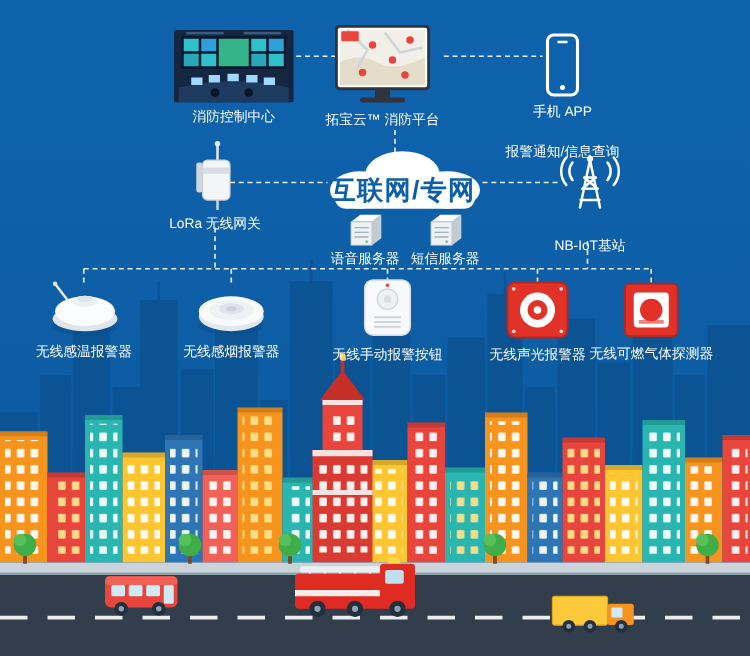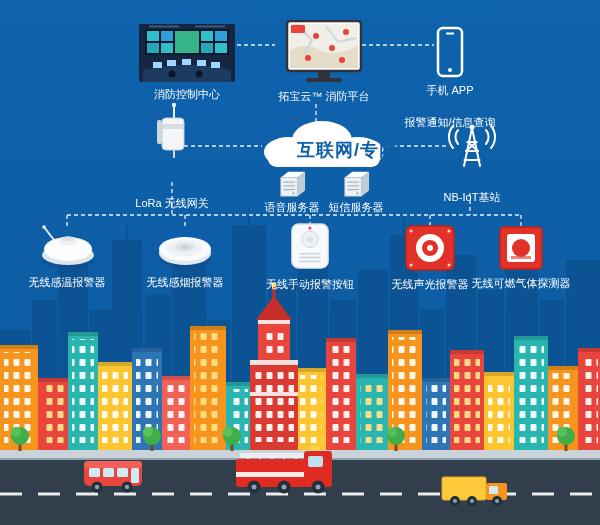--- a/index.html
+++ b/index.html
@@ -7,22 +7,22 @@
   html,body { width:600px; height:525px; }
   body { font-family:"Liberation Sans", sans-serif; background:#0d5fa8; position:relative; overflow:hidden; }
   .stage { position:absolute; inset:0; width:600px; height:525px;
            background:linear-gradient(#0e63ad 0%, #0d5da4 60%, #0c589c 100%); overflow:hidden; }
   .city { position:absolute; left:0; top:200px; z-index:1; }
   .connectors { position:absolute; left:0; top:0; z-index:2; }
   .node { position:absolute; display:flex; flex-direction:column; align-items:center; z-index:3; }
   .lbl { color:#ffffff; font-size:11px; line-height:14px; margin-top:5px; text-align:center; white-space:nowrap; }
   .lbl2 { margin-top:18px; }
   .cloud-wrap { position:absolute; left:246px; top:114px; width:152px; height:58px; z-index:3; }
-  .cloud-text { position:absolute; top:24px; left:0; right:0; text-align:right;
-                color:#0d5fa8; font-weight:bold; font-size:18px; letter-spacing:1px; }
+  .cloud-text { position:absolute; top:24px; left:0; right:0; text-align:center;
+                color:#0d5fa8; font-weight:bold; font-size:21px; letter-spacing:1px; }
 </style>
 </head>
 <body>
 
 <div class="stage">
 
   <svg class="city" width="600" height="325" viewBox="0 0 600 325">
     <defs>
       <pattern id="winW" width="11" height="13" patternUnits="userSpaceOnUse">
         <rect x="2.5" y="3" width="6" height="7" rx="1" fill="#ffffff" opacity="0.92"></rect>
@@ -282,21 +282,21 @@
         <rect x="28" y="36" width="9" height="6" fill="#9fd8ff"></rect>
       <rect x="43" y="35" width="9" height="6" fill="#9fd8ff"></rect>
         <rect x="58" y="36" width="9" height="6" fill="#9fd8ff"></rect>
       <rect x="72" y="38" width="9" height="6" fill="#9fd8ff"></rect>
       <circle cx="33" cy="50" r="3.5" fill="#0a1526"></circle>
         <circle cx="60" cy="50" r="3.5" fill="#0a1526"></circle>
     </svg>
     <div class="lbl">消防控制中心</div>
   </div>
 
-  <div class="node" style="left:285px; top:20px; width:78px;">
+  <div class="node" style="left:267px; top:20px; width:78px;">
     <svg width="76" height="66" viewBox="0 0 76 66">
       <rect x="1" y="1" width="74" height="50" rx="3" fill="#fafaf7" stroke="#32323a" stroke-width="2.5"></rect>
       <rect x="4" y="4" width="68" height="44" fill="#f1efe8"></rect>
       <path d="M4,30 Q20,22 34,30 T72,26 L72,48 L4,48 Z" fill="#e3ddca"></path>
       <path d="M10,4 L26,20 L18,34" stroke="#cdd6dd" stroke-width="2" fill="none"></path>
       <path d="M40,6 L52,22 L70,18" stroke="#cdd6dd" stroke-width="2" fill="none"></path>
       <rect x="5" y="5" width="14" height="8" rx="1" fill="#e8453c"></rect>
       <circle cx="30" cy="16" r="3" fill="#e8453c"></circle>
         <circle cx="46" cy="28" r="3" fill="#e8453c"></circle>
       <circle cx="60" cy="12" r="3" fill="#e8453c"></circle>
@@ -323,21 +323,21 @@
       <g fill="#ffffff">
         <ellipse cx="42" cy="38" rx="24" ry="15"></ellipse>
         <ellipse cx="76" cy="26" rx="30" ry="19"></ellipse>
         <ellipse cx="112" cy="38" rx="26" ry="15"></ellipse>
         <rect x="22" y="36" width="112" height="17" rx="8.5"></rect>
       </g>
     </svg>
     <div class="cloud-text">互联网/专网</div>
   </div>
 
-  <div class="node" style="left:148px; top:102px; width:48px;gap:34px;">
+  <div class="node" style="left:148px; top:112px; width:48px;">
     <svg width="44" height="58" viewBox="0 0 44 58">
       <line x1="24" y1="3" x2="24" y2="16" stroke="#e8edf2" stroke-width="2"></line>
       <circle cx="24" cy="3" r="2.2" fill="#e8edf2"></circle>
       <rect x="7" y="18" width="5" height="24" rx="2" fill="#cfd6dd"></rect>
       <rect x="12" y="16" width="22" height="32" rx="4" fill="#f3f5f7" stroke="#c6ced6" stroke-width="1"></rect>
       <rect x="12" y="22" width="22" height="5" fill="#d7dde3"></rect>
       <line x1="24" y1="48" x2="24" y2="56" stroke="#cfd6dd" stroke-width="2"></line>
     </svg>
     <div class="lbl" style="margin-top:2px;">LoRa 无线网关</div>
   </div>

